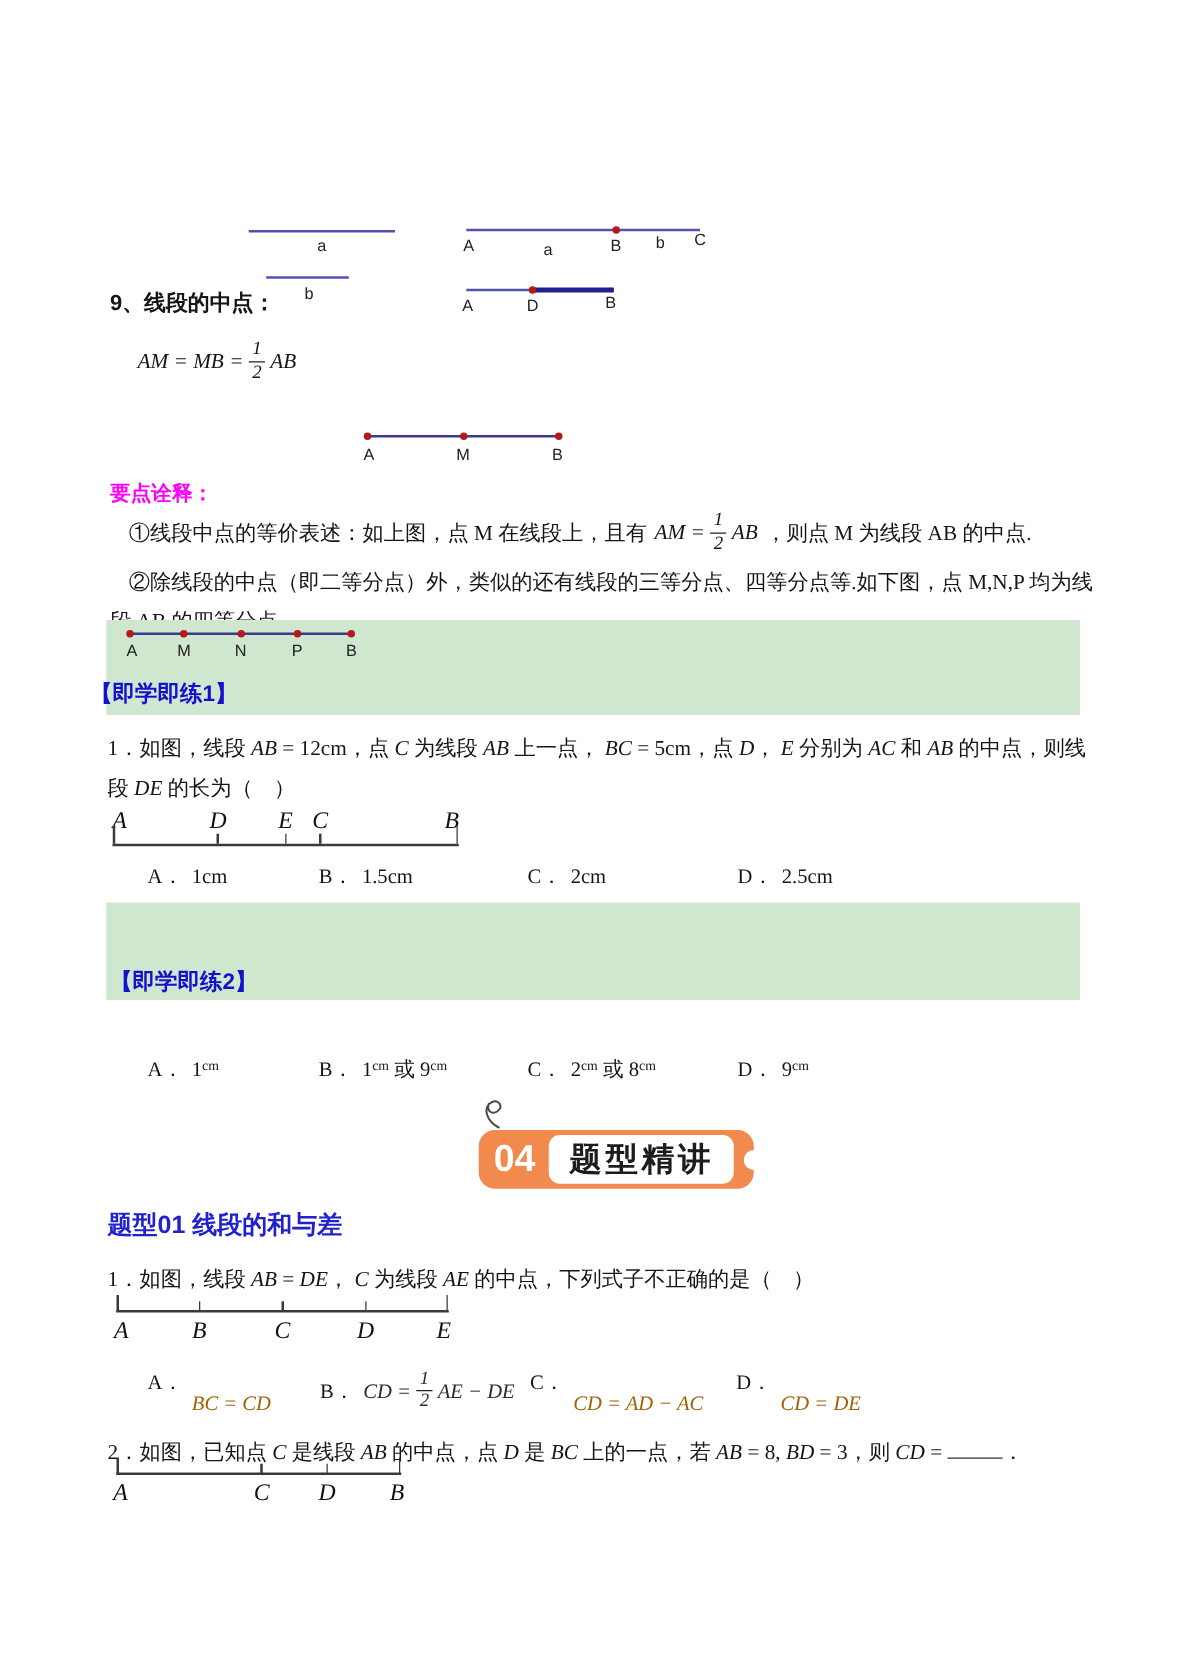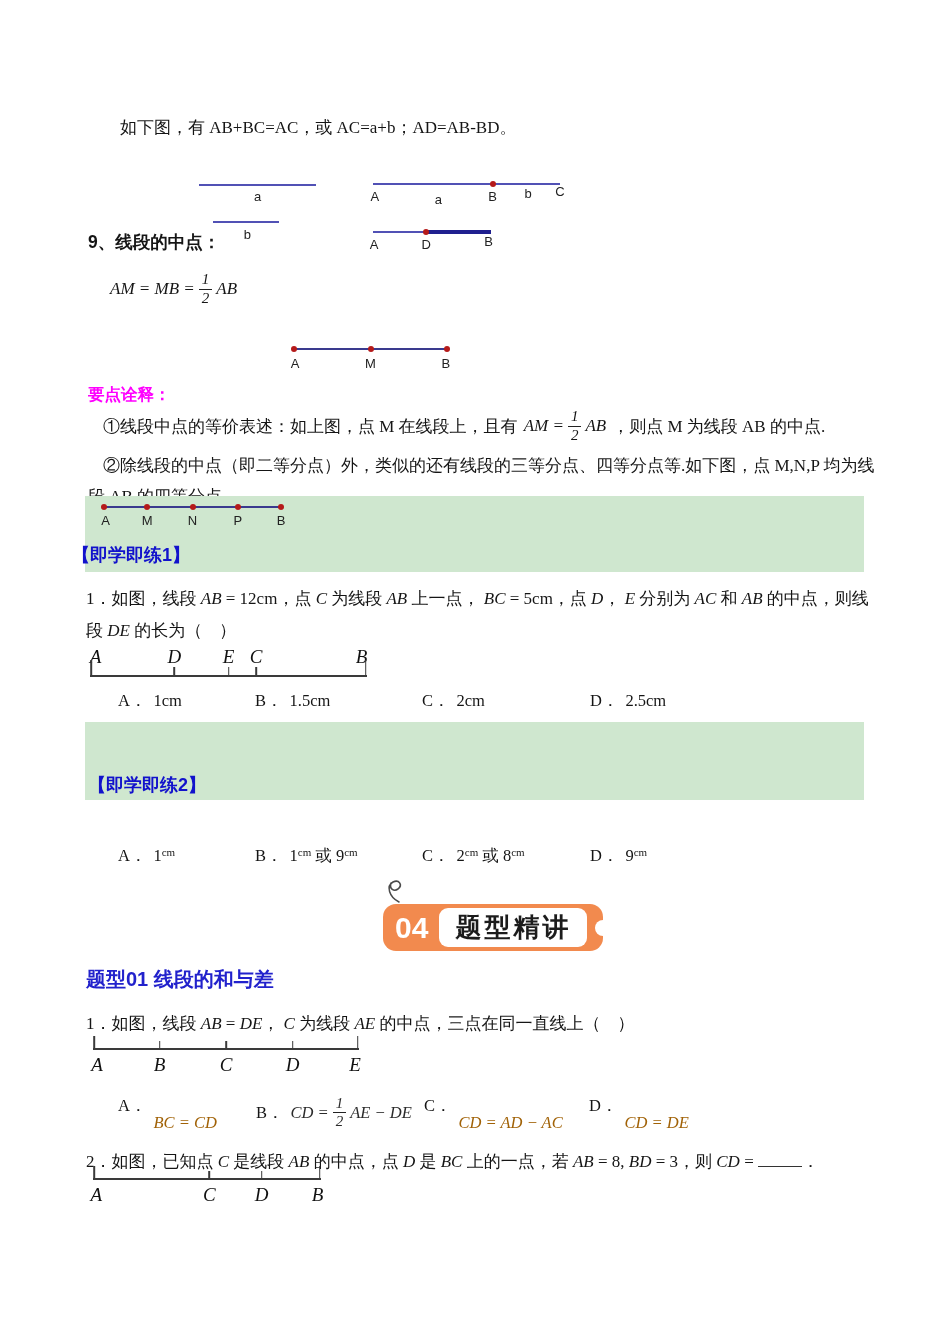--- a/index.html
+++ b/index.html
@@ -54,21 +54,20 @@
   .badge-title{font-size:26px;font-weight:bold;color:#1c1c1c;letter-spacing:3px;
                font-family:Liberation Sans, sans-serif;}
   .badge-notch{position:absolute;right:-1px;top:50%;transform:translateY(-50%);
                width:9px;height:16px;background:#ffffff;border-radius:9px 0 0 9px;}
 </style>
 </head>
 <body>
 
 <div id="page">
 
-  <div class="abs para" style="left:120px;top:112px;width:720px">如下图，有 AB+BC=AC，或 AC=a+b；AD=AB-BD。</div>
 
   <div class="segd" style="left:199px;top:184px;width:117px">
     <div class="ln"></div>
     <span class="slabel" style="left:50%;top:5px">a</span>
   </div>
   <div class="segd" style="left:213px;top:221px;width:66px">
     <div class="ln"></div>
     <span class="slabel" style="left:52%;top:6px">b</span>
   </div>
   <div class="segd" style="left:373px;top:183px;width:187px">
@@ -185,21 +184,21 @@
     </svg>
     <div class="badge">
       <span class="badge-num">04</span>
       <span class="badge-title-box"><span class="badge-title">题型精讲</span></span>
       <span class="badge-notch"></span>
     </div>
   </div>
 
   <div class="abs topic-head" style="left:86px;top:966px">题型01 线段的和与差</div>
 
-  <div class="abs para" style="left:86px;top:1008px;width:790px"><span>1．如图，线段 </span><span class="m">AB</span><span> = </span><span class="m">DE</span><span>， </span><span class="m">C</span><span> 为线段 </span><span class="m">AE</span><span> 的中点，三点在同一直线上（　）</span></div>
+  <div class="abs para" style="left:86px;top:1008px;width:790px"><span>1．如图，线段 </span><span class="m">AB</span><span> = </span><span class="m">DE</span><span>， </span><span class="m">C</span><span> 为线段 </span><span class="m">AE</span><span> 的中点，下列式子不正确的是（　）</span></div>
 
   <div class="ruler" style="left:93px;top:1036px;width:266px;height:40px">
     <div class="rl" style="top:12px"></div>
     <div class="tick" style="left:0.5%;top:0;height:13px"></div>
     <div class="tick" style="left:25%;top:5px;height:8px"></div>
     <div class="tick" style="left:50%;top:5px;height:8px"></div>
     <div class="tick" style="left:75%;top:5px;height:8px"></div>
     <div class="tick" style="left:99.5%;top:0;height:13px"></div>
     <span class="rlabel" style="left:1.5%;top:18px">A</span>
     <span class="rlabel" style="left:25%;top:18px">B</span>

